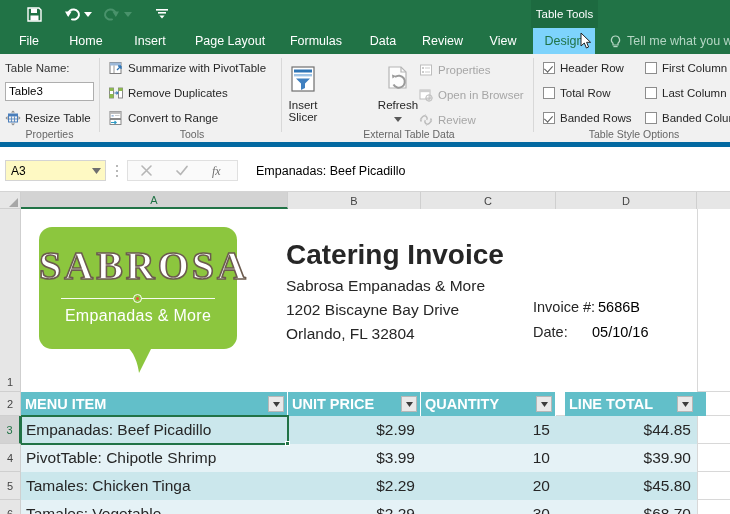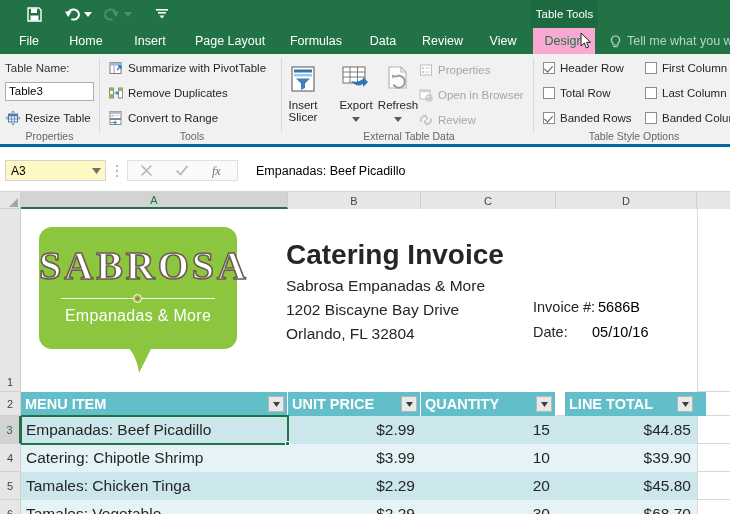--- a/index.html
+++ b/index.html
@@ -39,38 +39,38 @@
     display: flex; align-items: center; justify-content: center;
     white-space: nowrap;
   }
   .tab {
     position: absolute; top: 28px; height: 26px;
     color: #ffffff; font-size: 12.5px;
     display: flex; align-items: center; justify-content: center;
     white-space: nowrap; padding: 0 9px;
   }
   .tab.active {
-    background: #f9a8d4;
+    background: #7dd3fc;
     color: #217346;
   }
   .tellme {
     position: absolute; top: 28px; left: 609px; height: 26px;
     color: #b5d6c4; font-size: 12.5px;
     display: flex; align-items: center; white-space: nowrap;
   }
   .bulb {
     display: inline-block; width: 14px; height: 14px; margin-right: 4px;
     position: relative; top: 1px;
   }
 
   
   .ribbon {
     position: absolute; left: 0; top: 54px; width: 730px; height: 93px;
     background: #f1f1f1;
-    border-bottom: 3px solid #0369a1;
+    border-bottom: 5px solid #0369a1;
   }
   .grp-caption {
     position: absolute; bottom: 2px;
     font-size: 10.5px; color: #666666; text-align: center;
     white-space: nowrap;
   }
   .grp-divider {
     position: absolute; top: 4px; width: 1px; height: 74px;
     background: #d8d8d8;
   }
@@ -417,38 +417,20 @@
           <rect x="4" y="3" width="22" height="24" fill="#fff" stroke="#6f6f6f" stroke-width="1.2"></rect>
           <rect x="6" y="5.5" width="18" height="3" fill="#2e75b6"></rect>
           <rect x="6" y="10" width="18" height="2.4" fill="#9dc3e6"></rect>
           <path d="M8 14.5h14l-5 5v4.5l-4 2v-6.5z" fill="#3f80c0"></path>
         </svg>
       </span>
       <span>Insert</span>
       <span class="glyph" style="margin:0;">Slicer</span>
     </div>
 
-    <div class="bigbtn" style="left:334px;top:10px;width:44px;">
-      <span class="glyph">
-        <svg width="32" height="30" viewBox="0 0 32 30">
-          <rect x="3" y="3" width="22" height="16" fill="#fff" stroke="#6f6f6f" stroke-width="1"></rect>
-          <line x1="3" y1="8" x2="25" y2="8" stroke="#6f6f6f" stroke-width="0.9"></line>
-          <line x1="3" y1="13" x2="25" y2="13" stroke="#6f6f6f" stroke-width="0.9"></line>
-          <line x1="10" y1="3" x2="10" y2="19" stroke="#6f6f6f" stroke-width="0.9"></line>
-          <line x1="17.5" y1="3" x2="17.5" y2="19" stroke="#6f6f6f" stroke-width="0.9"></line>
-          <path d="M11 17 q7 2 12 -2 l0 -2 l5 5 l-5 5 l0 -3 q-6 4 -12 -3z" fill="#2e75b6"></path>
-        </svg>
-      </span>
-      <span>Export</span>
-      <span class="glyph" style="margin-top:1px;">
-        <svg width="8" height="5" viewBox="0 0 8 5">
-            <path d="M0 0h8L4 5z" fill="#5a5a5a"></path>
-          </svg>
-      </span>
-    </div>
 
     <div class="bigbtn" style="left:376px;top:10px;width:44px;">
       <span class="glyph">
         <svg width="30" height="30" viewBox="0 0 30 30">
           <path d="M6 3h12l5 5v16H6z" fill="#fdfdfd" stroke="#b5b5b5" stroke-width="1.2"></path>
           <path d="M18 3v5h5" fill="none" stroke="#b5b5b5" stroke-width="1.2"></path>
           <path d="M12 13 A6 6 0 1 1 10.5 20.5" fill="none" stroke="#9a9a9a" stroke-width="2"></path>
           <path d="M9 10.5l4 1.5-3.5 2.5z" fill="#9a9a9a"></path>
         </svg>
       </span>
@@ -638,21 +620,21 @@
         <svg width="7" height="5" viewBox="0 0 7 5">
             <path d="M0 0h7L3.5 5z" fill="#3d3d3d"></path>
           </svg>
       </div>
 
       <div class="tbl-cell text band-a" style="left:0px;top:207px;width:267px;">Empanadas: Beef Picadillo</div>
       <div class="tbl-cell num band-a" style="left:267px;top:207px;width:133px;">$2.99</div>
       <div class="tbl-cell num band-a" style="left:400px;top:207px;width:135px;">15</div>
       <div class="tbl-cell num band-a" style="left:535px;top:207px;width:141px;">$44.85</div>
 
-      <div class="tbl-cell text band-b" style="left:0px;top:235px;width:267px;">Catering: Chipotle Shrimp</div>
+      <div class="tbl-cell text band-b" style="left:0px;top:235px;width:267px;">PivotTable: Chipotle Shrimp</div>
       <div class="tbl-cell num band-b" style="left:267px;top:235px;width:133px;">$3.99</div>
       <div class="tbl-cell num band-b" style="left:400px;top:235px;width:135px;">10</div>
       <div class="tbl-cell num band-b" style="left:535px;top:235px;width:141px;">$39.90</div>
 
       <div class="tbl-cell text band-a" style="left:0px;top:263px;width:267px;">Tamales: Chicken Tinga</div>
       <div class="tbl-cell num band-a" style="left:267px;top:263px;width:133px;">$2.29</div>
       <div class="tbl-cell num band-a" style="left:400px;top:263px;width:135px;">20</div>
       <div class="tbl-cell num band-a" style="left:535px;top:263px;width:141px;">$45.80</div>
 
       <div class="tbl-cell text band-b" style="left:0px;top:291px;width:267px;">Tamales: Vegetable</div>

